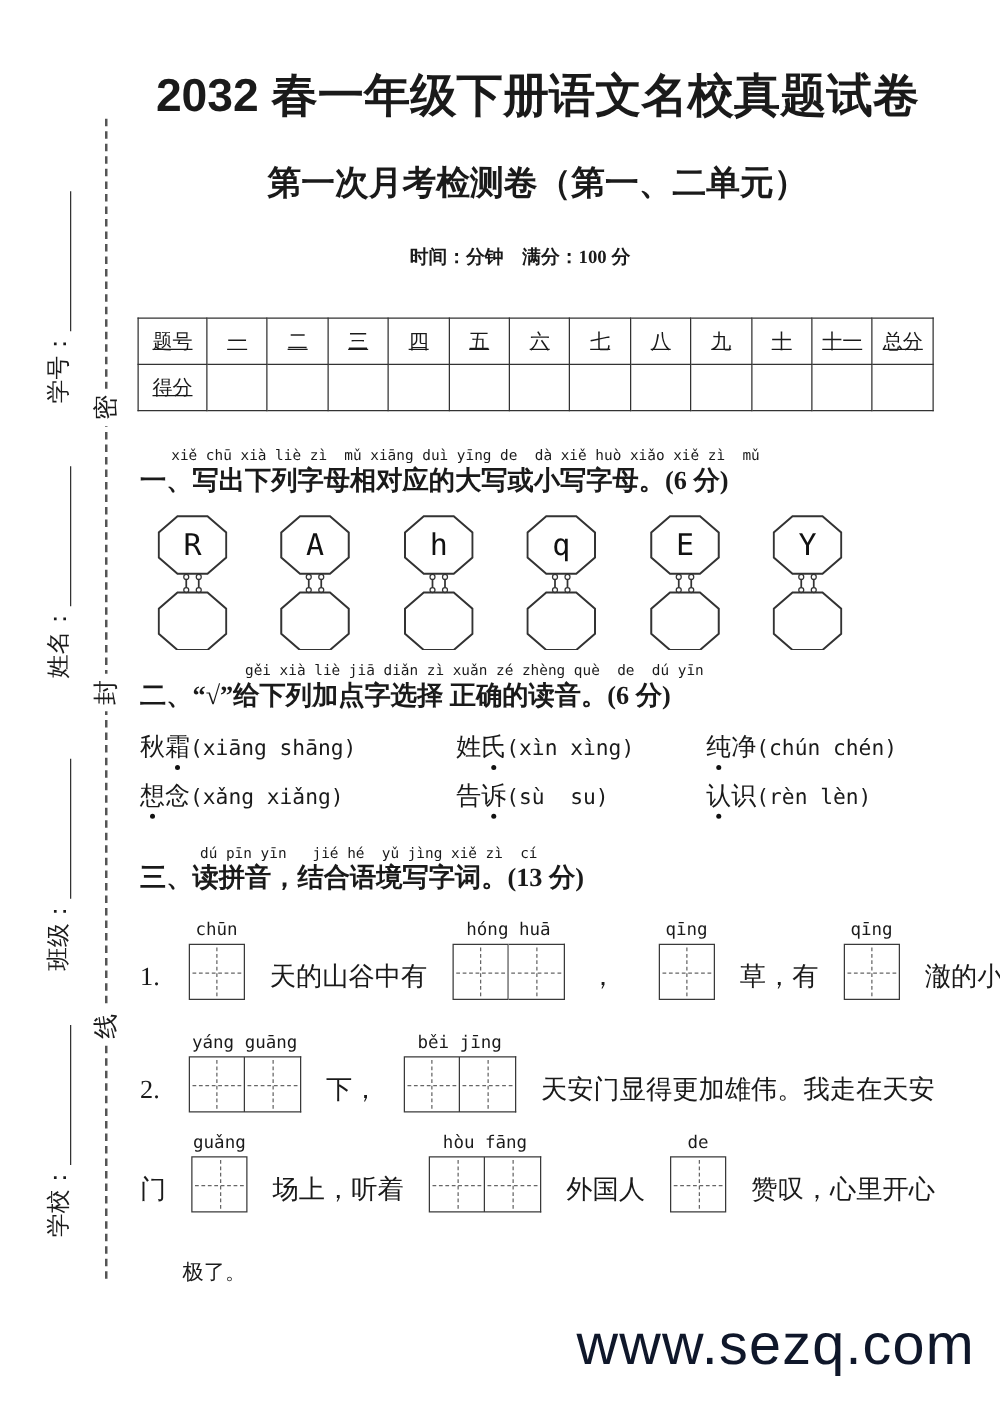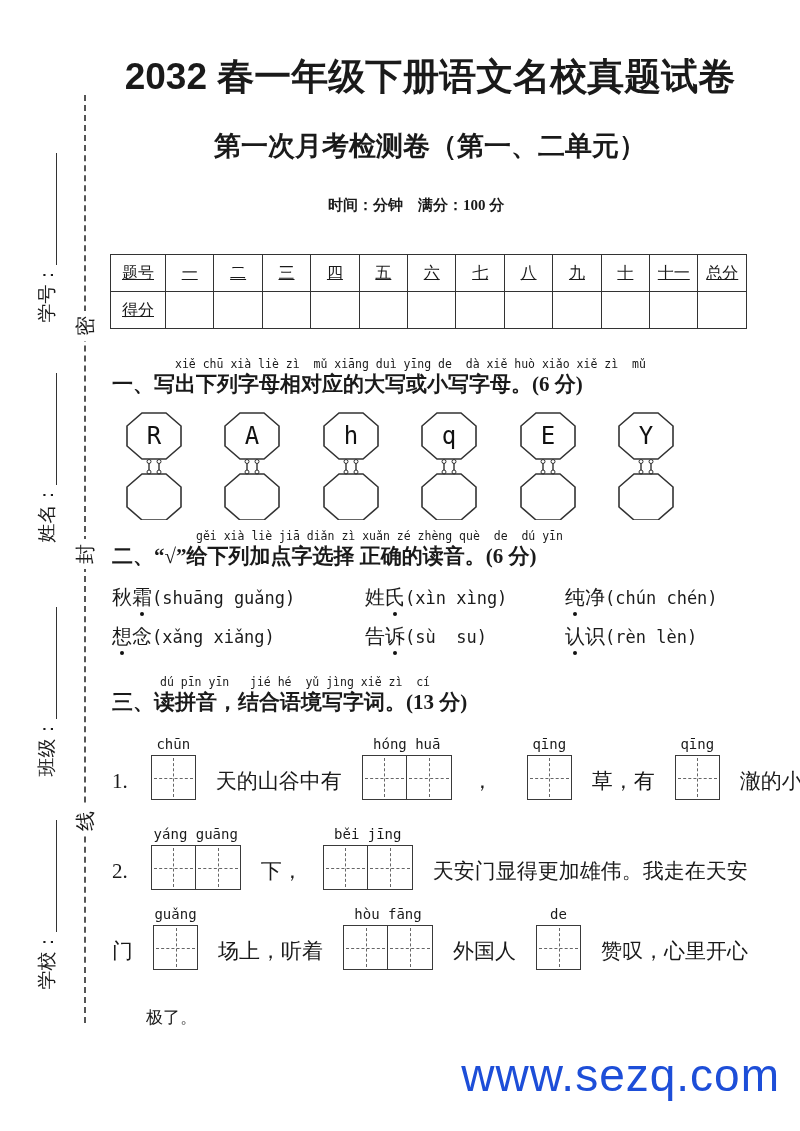--- a/index.html
+++ b/index.html
@@ -70,21 +70,21 @@
   .tbox + .tbox{border-left:none;}
   .tbox::before{content:"";position:absolute;left:2px;right:2px;top:50%;
         border-top:1.5px dashed #666;}
   .tbox::after{content:"";position:absolute;top:2px;bottom:2px;left:50%;
         border-left:1.5px dashed #666;}
   .last-line{position:absolute;left:146px;top:1006px;font-size:17px;font-family:Liberation Mono, monospace;}
 
   
   .watermark{position:absolute;right:20px;top:1048px;
         font-family:"Liberation Sans","DejaVu Sans",sans-serif;
-        font-size:46px;color:#1d4ed8;letter-spacing:1px;}
+        font-size:46px;color:#0f172a;letter-spacing:1px;}
 </style>
 </head>
 <body>
 
 <div class="page">
 
   <div class="seal-line"></div>
   <div class="seal-field" style="top:225px">
     <span>学号：</span>
       <span class="blank"></span>
@@ -138,21 +138,21 @@
           <td></td>
           <td></td>
           <td></td>
           <td></td>
           <td></td>
         </tr>
     </tbody>
   </table>
 
   <div class="qblock" style="top:358px">
-    <div class="qpinyin" style="margin-left:63px">xiě chū xià liè zì  mǔ xiāng duì yīng de  dà xiě huò xiǎo xiě zì  mǔ</div>
+    <div class="qpinyin" style="margin-left:25px">xiě chū xià liè zì  mǔ xiāng duì yīng de  dà xiě huò xiǎo xiě zì  mǔ</div>
     <div class="qtitle">一、写出下列字母相对应的大写或小写字母。(6 分)</div>
   </div>
   <div class="dumbbell-row">
       <div><svg class="dumbbell" width="56" height="108" viewBox="0 0 56 108">
           <polygon points="16,1 40,1 55,14 55,34 40,47 16,47 1,34 1,14" fill="none" stroke="#333" stroke-width="1.6"></polygon>
           <line x1="23" y1="47" x2="23" y2="62" stroke="#333" stroke-width="1.4"></line>
           <line x1="33" y1="47" x2="33" y2="62" stroke="#333" stroke-width="1.4"></line>
           <circle cx="23" cy="49.5" r="2" fill="#fff" stroke="#333"></circle>
           <circle cx="33" cy="49.5" r="2" fill="#fff" stroke="#333"></circle>
           <circle cx="23" cy="60" r="2" fill="#fff" stroke="#333"></circle>
@@ -215,21 +215,21 @@
           <polygon points="16,62 40,62 55,75 55,95 40,108 16,108 1,95 1,75" fill="none" stroke="#333" stroke-width="1.6"></polygon>
           <text x="28" y="32" text-anchor="middle">Y</text>
         </svg></div>
     </div>
 
   <div class="qblock" style="top:530px">
     <div class="qpinyin" style="margin-left:84px">gěi xià liè jiā diǎn zì xuǎn zé zhèng què  de  dú yīn</div>
     <div class="qtitle">二、“√”给下列加点字选择 正确的读音。(6 分)</div>
   </div>
   <div class="q2-grid">
-      <div><span class="q2-word">秋<span class="dotted">霜</span></span><span class="q2-opts">(shuāng guǎng)</span></div>
+      <div><span class="q2-word">秋<span class="dotted">霜</span></span><span class="q2-opts">(xiāng shāng)</span></div>
       <div><span class="q2-word">姓<span class="dotted">氏</span></span><span class="q2-opts">(xìn xìng)</span></div>
       <div><span class="q2-word"><span class="dotted">纯</span>净</span><span class="q2-opts">(chún chén)</span></div>
       <div><span class="q2-word"><span class="dotted">想</span>念</span><span class="q2-opts">(xǎng xiǎng)</span></div>
       <div><span class="q2-word">告<span class="dotted">诉</span></span><span class="q2-opts">(sù  su)</span></div>
       <div><span class="q2-word"><span class="dotted">认</span>识</span><span class="q2-opts">(rèn lèn)</span></div>
     </div>
 
   <div class="qblock" style="top:676px">
     <div class="qpinyin" style="margin-left:48px">dú pīn yīn   jié hé  yǔ jìng xiě zì  cí</div>
     <div class="qtitle">三、读拼音，结合语境写字词。(13 分)</div>

